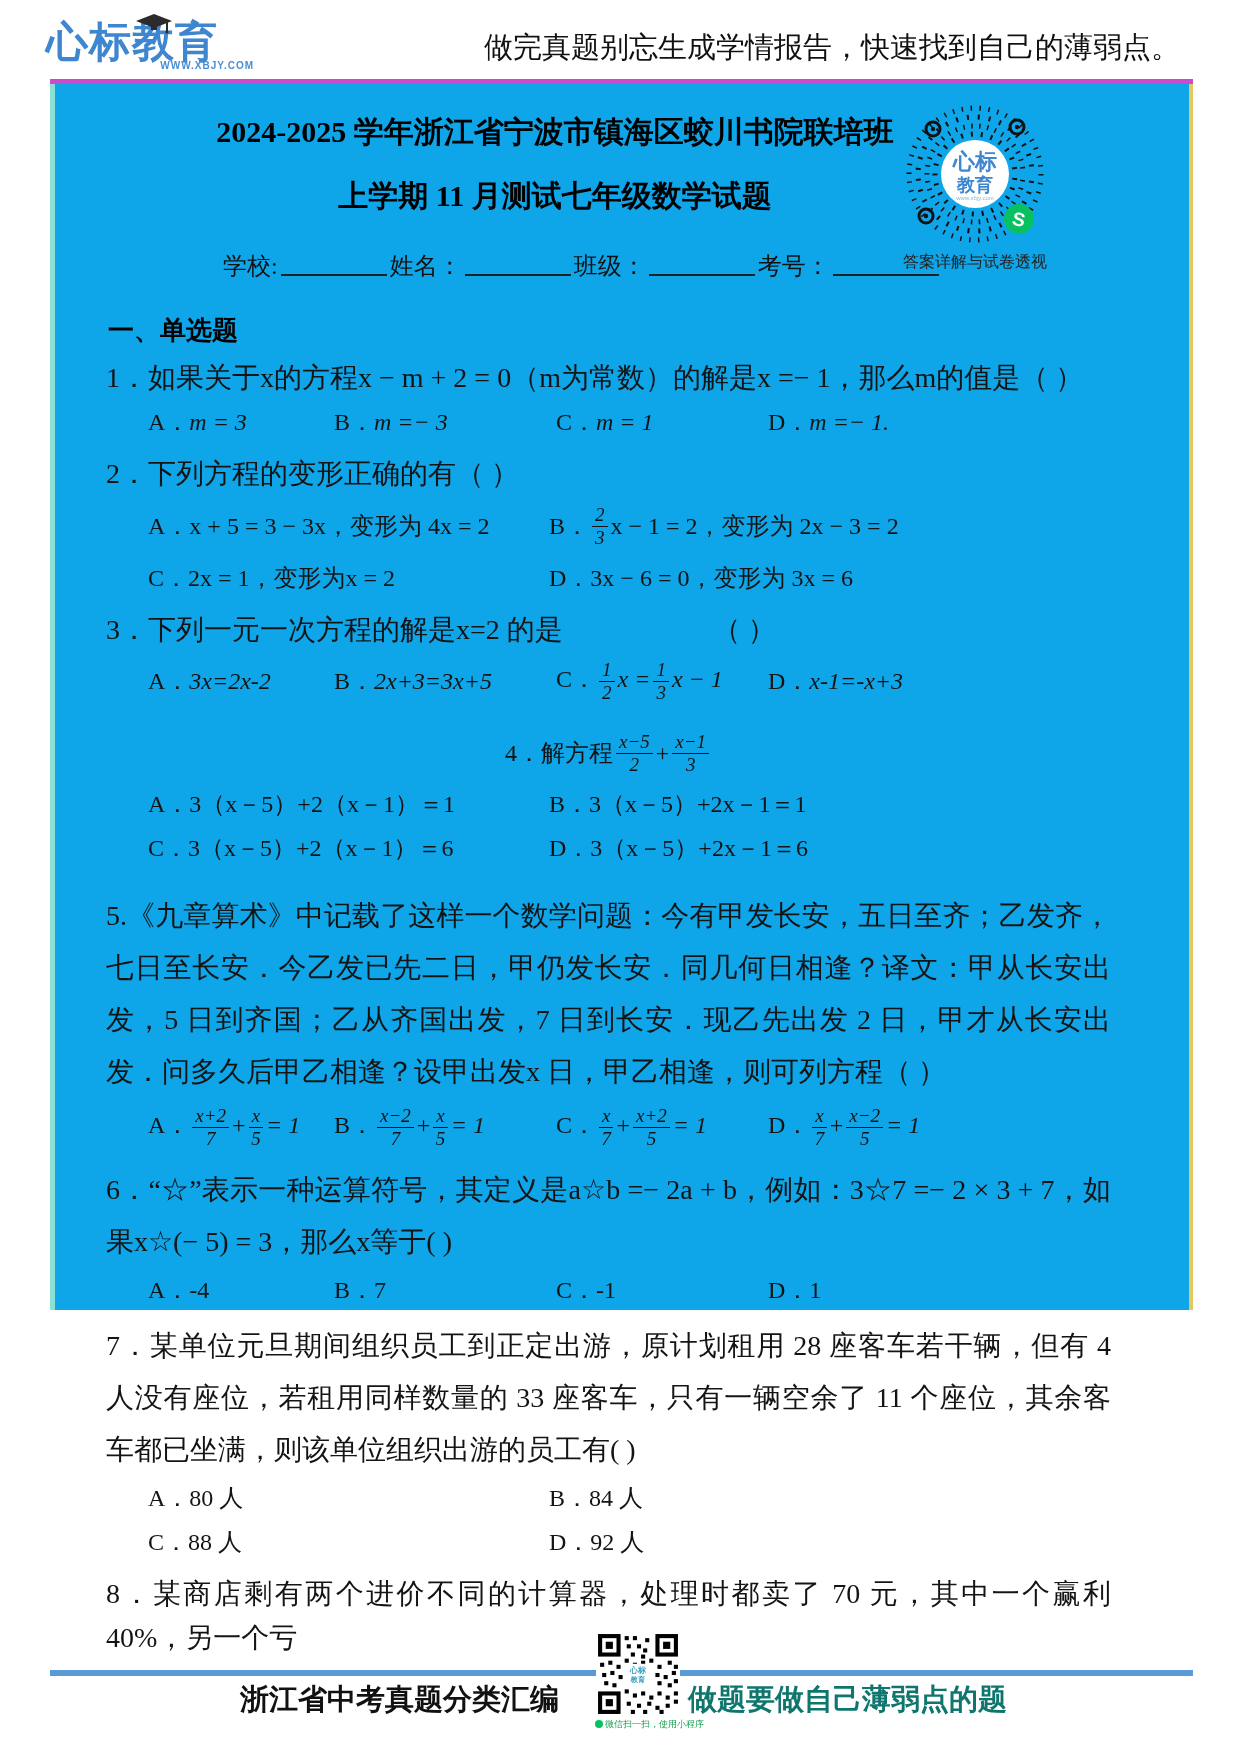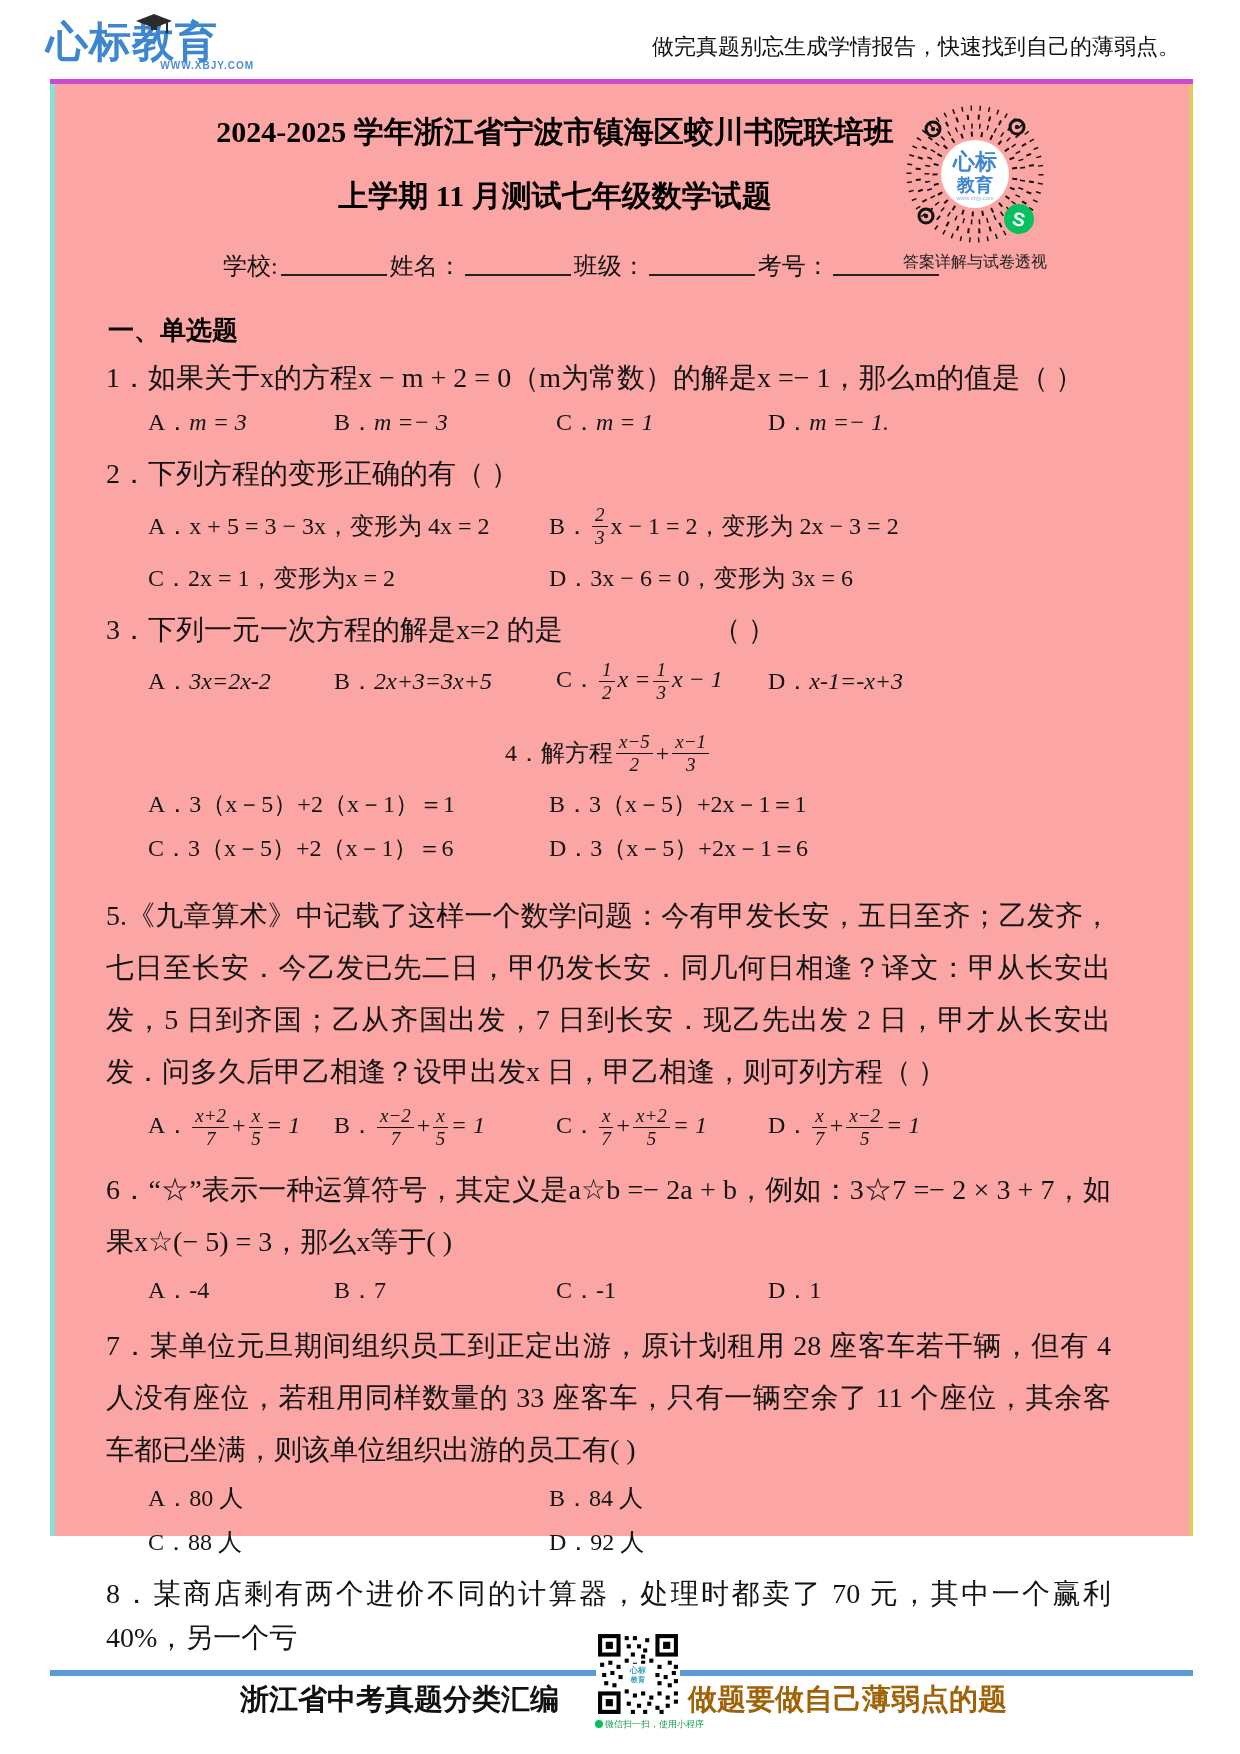--- a/index.html
+++ b/index.html
@@ -13,28 +13,28 @@
   .brand .logo-text{
     font-family:"Liberation Sans","DejaVu Sans",sans-serif;
     font-weight:bold;font-size:42px;line-height:44px;color:#3e86cf;letter-spacing:1px;
   }
   .brand .logo-url{
     font-family:"Liberation Sans",sans-serif;font-size:10px;color:#4a8fd4;
     letter-spacing:1px;text-align:right;margin-top:-4px;padding-right:22px;font-weight:bold;
   }
   .cap{position:absolute;left:88px;top:-8px;width:40px;height:22px;}
   .slogan{
-    position:absolute;right:60px;top:30px;font-size:22px;line-height:34px;
+    position:absolute;right:60px;top:30px;font-size:29px;line-height:34px;
     color:#111;white-space:nowrap;
   }
   
   .rule-magenta{position:absolute;left:50px;top:79px;width:1143px;height:5px;background:#c94bce;}
   .sheet{
-    position:absolute;left:50px;top:84px;width:1134px;height:1452px;
-    border-left:5px solid #8be0d6;border-right:4px solid #e3c75f;background:#fca5a5;
+    position:absolute;left:50px;top:84px;width:1134px;height:1226px;
+    border-left:5px solid #8be0d6;border-right:4px solid #e3c75f;background:#0ea5e9;
   }
   .rule-blue{position:absolute;left:50px;top:1670px;width:1143px;height:6px;background:#5b9bd5;}
   
   .title1,.title2{position:absolute;left:50px;width:900px;text-align:center;font-weight:bold;color:#000;}
   .title1{top:28px;font-size:30px;}
   .title2{top:92px;font-size:30px;}
   .qr1{position:absolute;left:848px;top:18px;width:144px;height:144px;}
   .qr1-caption{position:absolute;left:840px;top:168px;width:160px;text-align:center;font-size:16px;color:#222;}
   .info-line{position:absolute;left:168px;top:166px;font-size:24px;white-space:nowrap;color:#111;}
   .blank{display:inline-block;width:106px;height:22px;border-bottom:2px solid #222;margin:0 3px -2px 3px;}
@@ -58,21 +58,21 @@
   .lbl{font-style:normal;}
   .mi{font-style:italic;}
   .t{font-style:normal;}
   .frac{display:inline-flex;flex-direction:column;align-items:center;vertical-align:middle;
         line-height:1.15;font-size:19px;margin:0 3px;font-style:italic;}
   .frac .fnum{border-bottom:1.6px solid #111;padding:0 3px;}
   .frac .fden{padding:0 2px;}
   .parens{margin-left:150px;}
   
   .footer-left{position:absolute;left:240px;top:1680px;font-size:29px;font-weight:bold;color:#111;}
-  .footer-right{position:absolute;left:688px;top:1680px;font-size:29px;font-weight:bold;color:#a16207;}
+  .footer-right{position:absolute;left:688px;top:1680px;font-size:29px;font-weight:bold;color:#0f766e;}
   .qr2{position:absolute;left:596px;top:1632px;width:84px;height:84px;background:#fff;padding:0;}
   .qr2-caption{position:absolute;left:584px;top:1718px;width:120px;font-size:9px;color:#15a050;
                font-family:"Liberation Sans",sans-serif;white-space:nowrap;margin-left:11px;}
   .wx-dot{display:inline-block;width:8px;height:8px;border-radius:50%;background:#07c160;margin-right:2px;vertical-align:-1px;}
 </style>
 </head>
 <body>
 
 <div class="brand">
   <div class="logo-text">心标教育</div>

